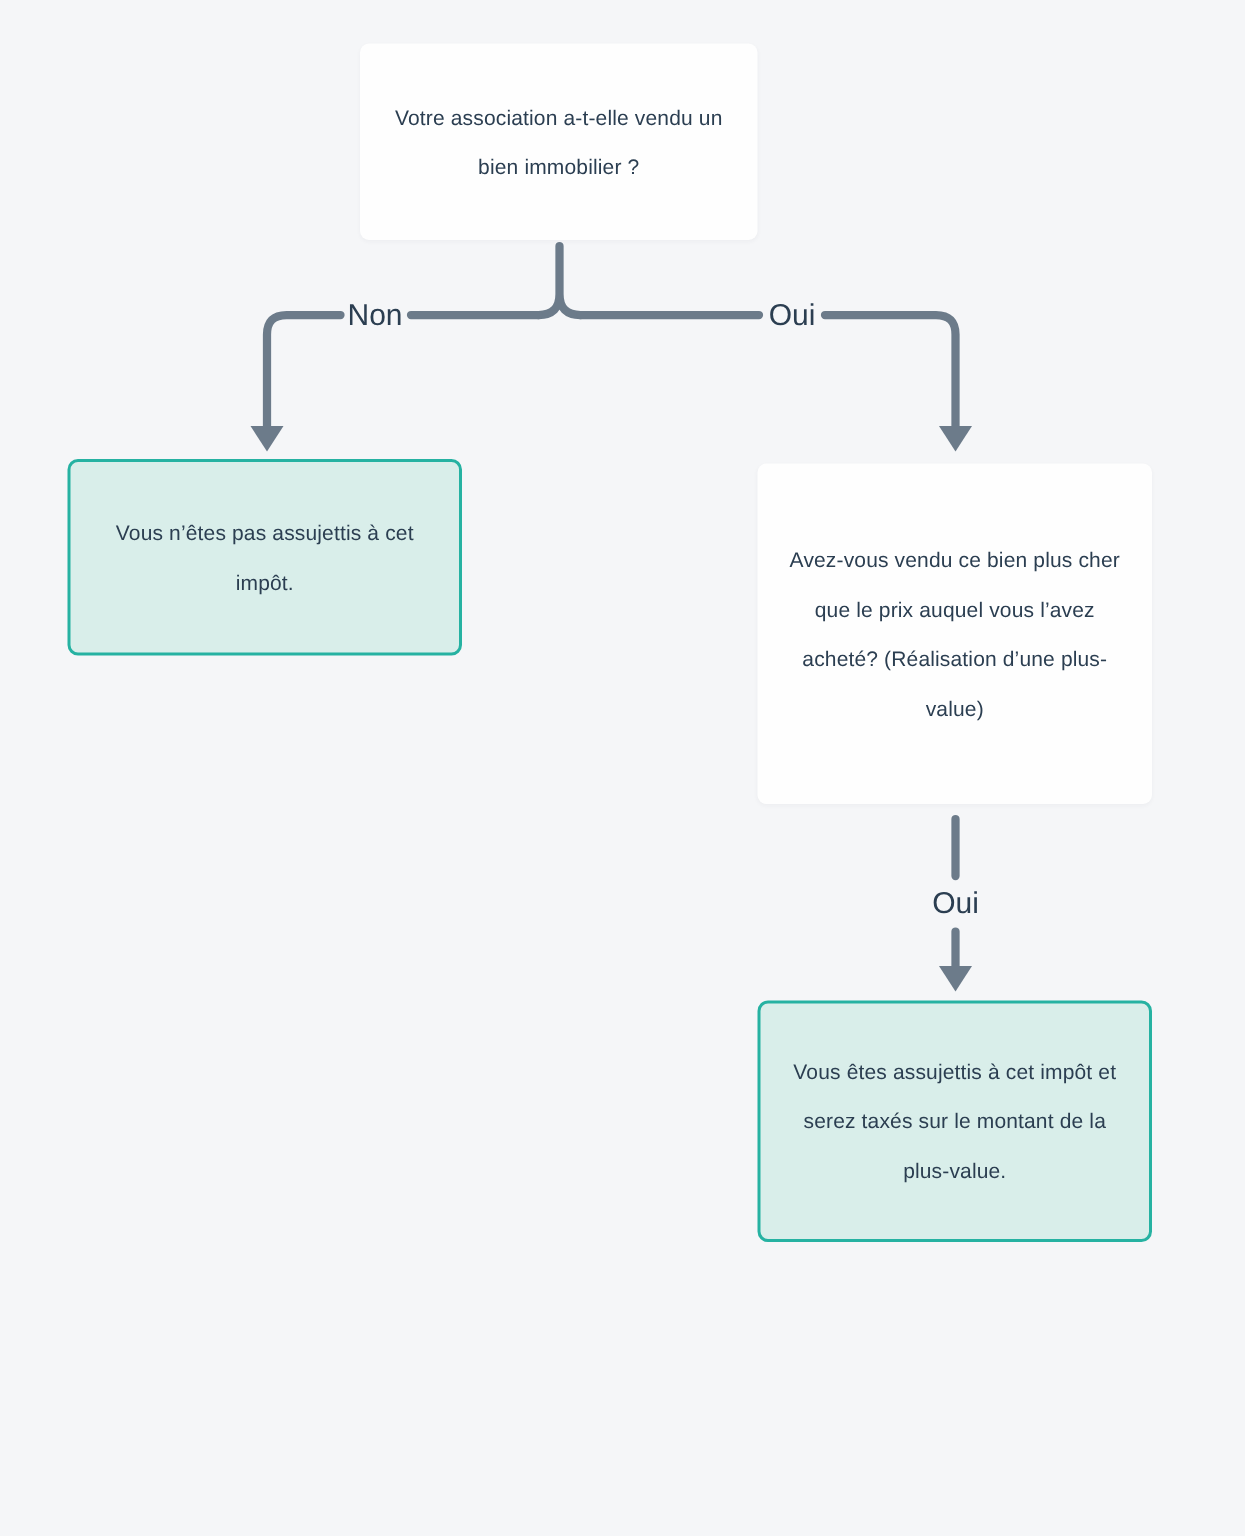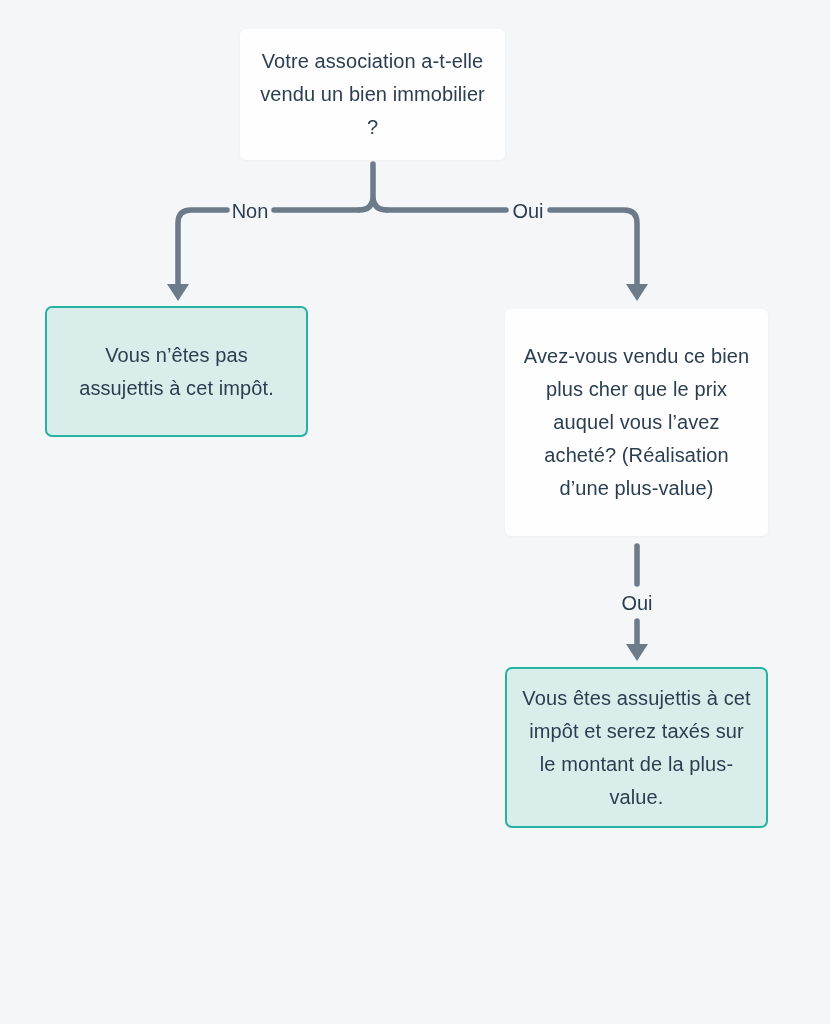--- a/index.html
+++ b/index.html
@@ -37,21 +37,21 @@
     fill: var(--line-gray);
     stroke: none;
   }
   .node {
     position: absolute;
     display: flex;
     align-items: center;
     justify-content: center;
     text-align: center;
     color: var(--text-navy);
-    font-size: 20px;
+    font-size: 14px;
     line-height: 33px;
     font-weight: 500;
     letter-spacing: 0.1px;
     padding: 8px 14px;
   }
   .node--plain {
     background: var(--node-bg-white);
     border-radius: 6px;
     box-shadow: 0 1px 3px rgba(40,60,80,0.04);
   }

